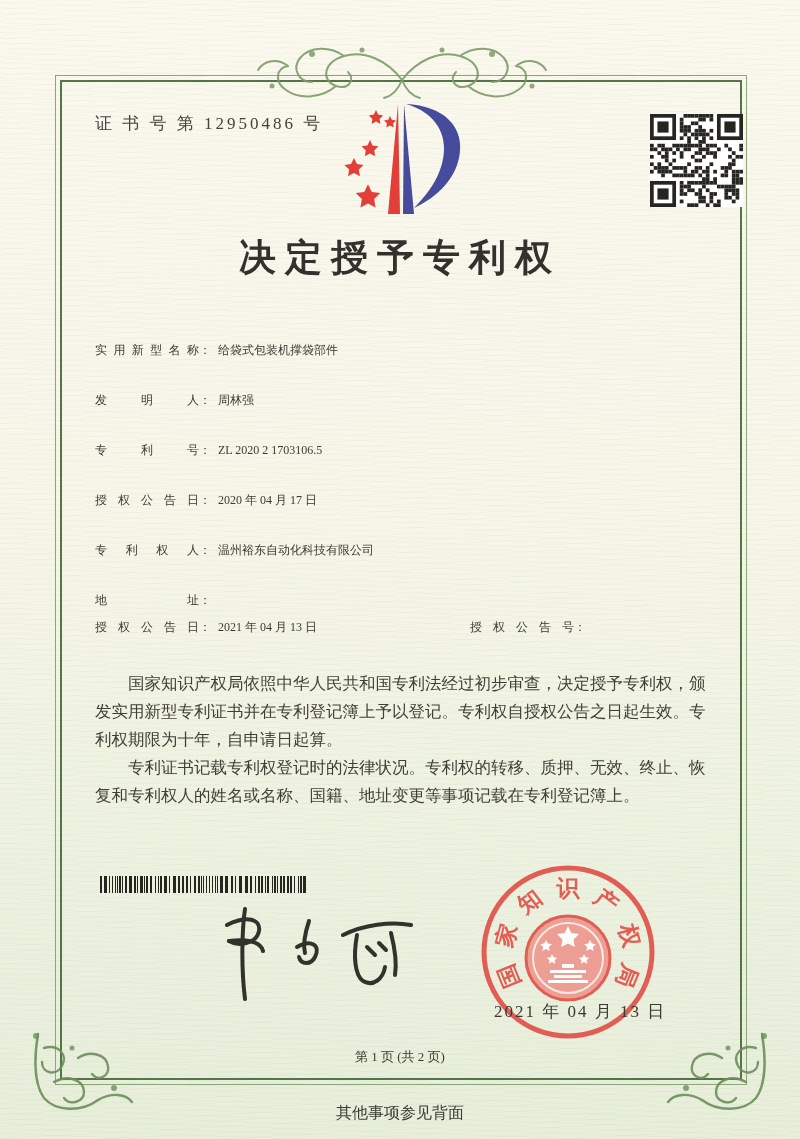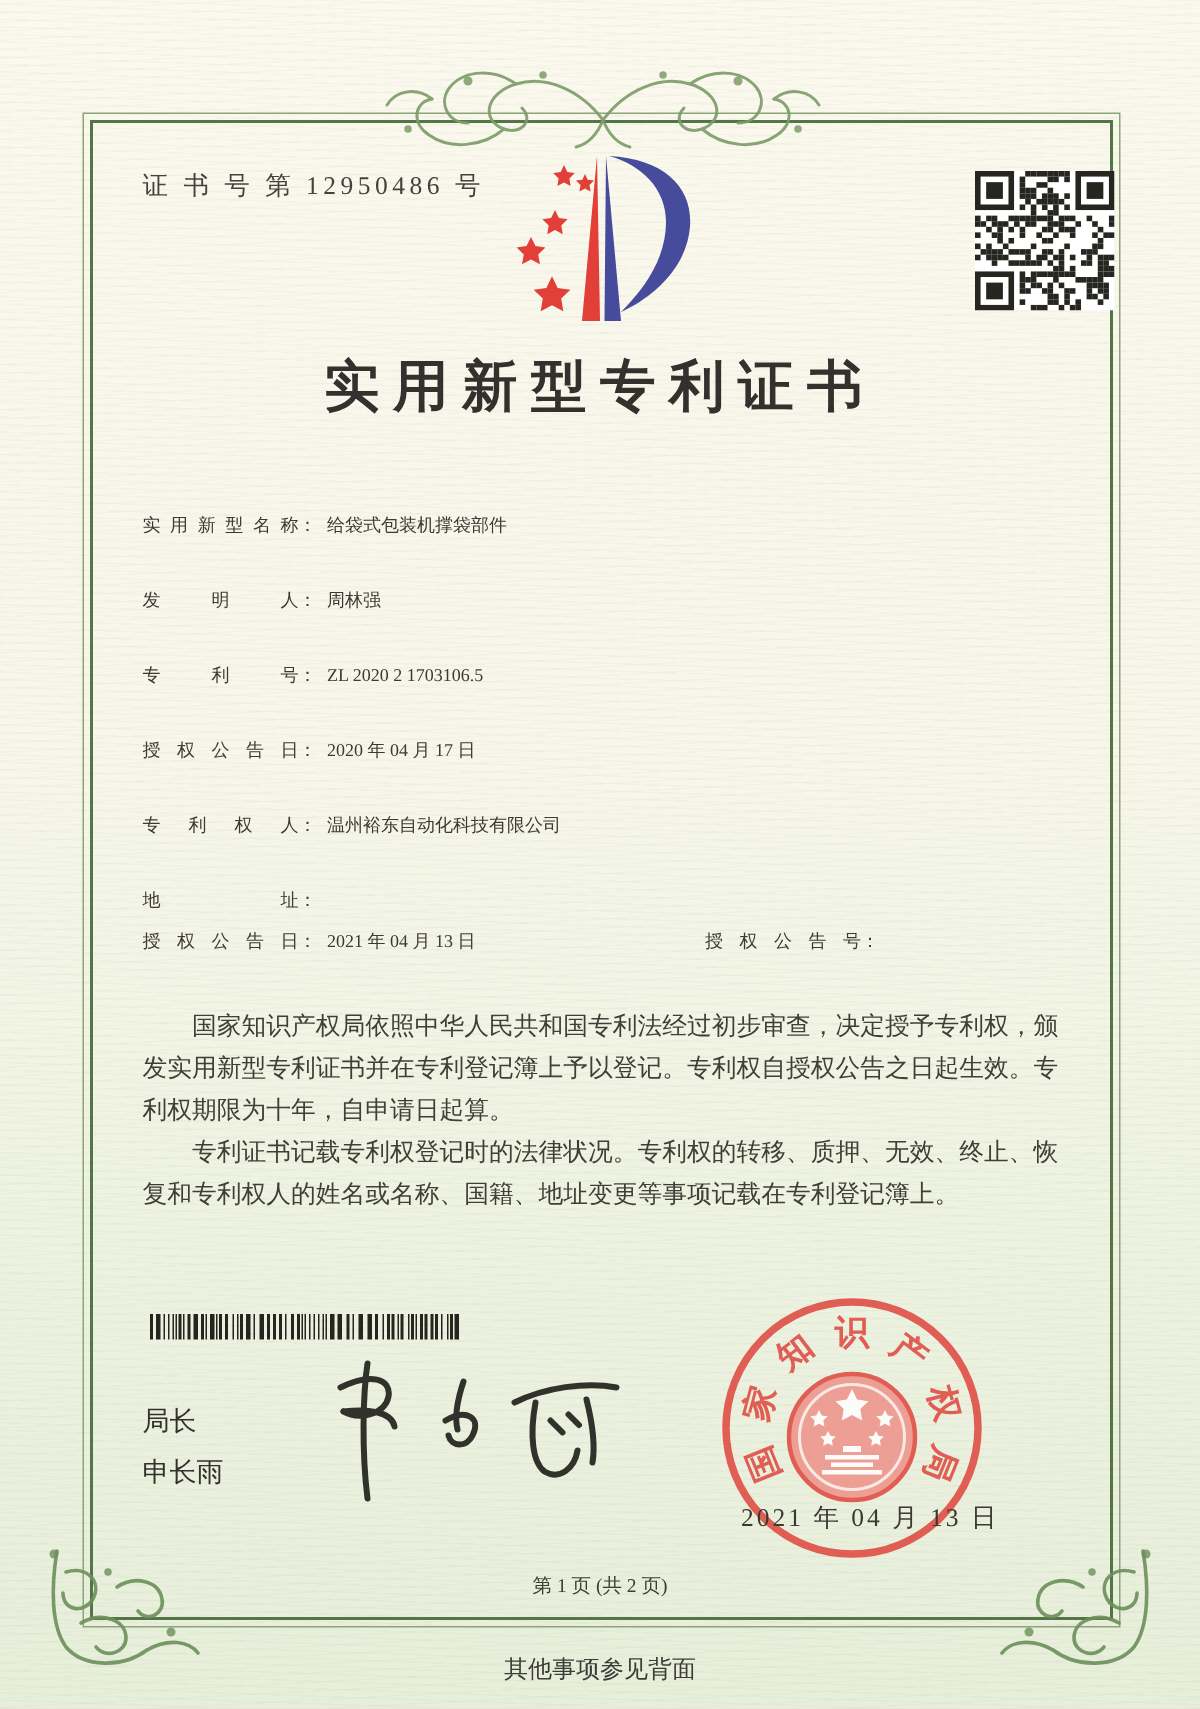--- a/index.html
+++ b/index.html
@@ -334,21 +334,21 @@
       <rect x="1" y="1" width="5" height="5" fill="#fff"></rect>
       <rect x="2" y="2" width="3" height="3" fill="#26251f"></rect>
       <rect x="18" y="0" width="7" height="7" fill="#26251f"></rect>
       <rect x="19" y="1" width="5" height="5" fill="#fff"></rect>
       <rect x="20" y="2" width="3" height="3" fill="#26251f"></rect>
       <rect x="0" y="18" width="7" height="7" fill="#26251f"></rect>
       <rect x="1" y="19" width="5" height="5" fill="#fff"></rect>
       <rect x="2" y="20" width="3" height="3" fill="#26251f"></rect>
     </svg>
 
-  <div class="title">实用新型专利证书</div>
+  <div class="title">决定授予专利权</div>
 
   <div class="fields">
     <div class="frow">
       <span class="flabel">实用新型名称</span>
         <span class="fcolon">：</span>
       <span class="fvalue">给袋式包装机撑袋部件</span>
     </div>
     <div class="frow">
       <span class="flabel">发明人</span>
         <span class="fcolon">：</span>
@@ -503,24 +503,20 @@
       <span style="width: 1px; background: rgb(38, 37, 31); flex: 0 0 1px;"></span>
       <span style="width: 3px; flex: 0 0 3px;"></span>
       <span style="width: 1px; background: rgb(38, 37, 31); flex: 0 0 1px;"></span>
       <span style="width: 1px; flex: 0 0 1px;"></span>
       <span style="width: 2px; background: rgb(38, 37, 31); flex: 0 0 2px;"></span>
       <span style="width: 1px; flex: 0 0 1px;"></span>
       <span style="width: 3px; background: rgb(38, 37, 31); flex: 0 0 3px;"></span>
       <span style="width: 2px; flex: 0 0 2px;"></span>
     </div>
 
-  <div class="director">
-    <div>局长</div>
-    <div>申长雨</div>
-  </div>
 
   <svg class="sig" width="220" height="110" viewBox="0 0 220 110">
     <g fill="none" stroke="#23221e" stroke-width="4" stroke-linecap="round" stroke-linejoin="round" opacity="0.92">
       <path d="M40,14 C37,34 36,72 40,104"></path>
       <path d="M22,30 C42,20 56,24 54,36 C52,48 34,52 24,46"></path>
       <path d="M24,46 C40,44 56,46 58,56"></path>
       <path d="M104,26 C100,38 98,50 100,58"></path>
       <path d="M92,52 C106,44 116,50 110,62 C106,70 96,70 94,62"></path>
       <path d="M138,40 C158,30 186,26 206,30"></path>
       <path d="M152,40 C148,62 150,80 158,86 C168,92 178,84 180,72"></path>

